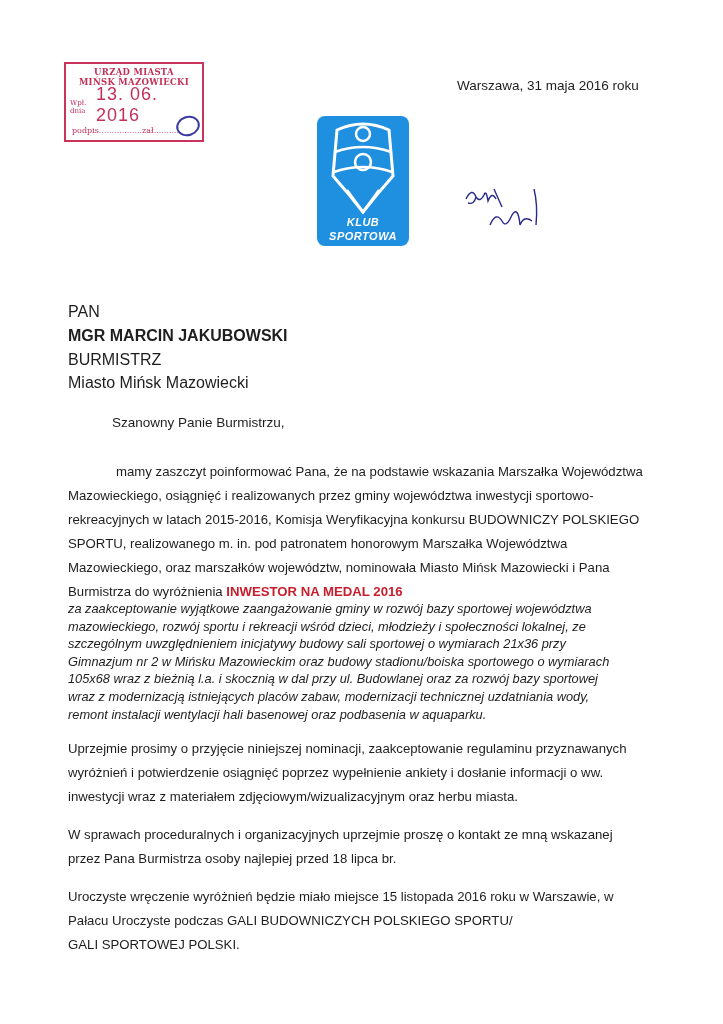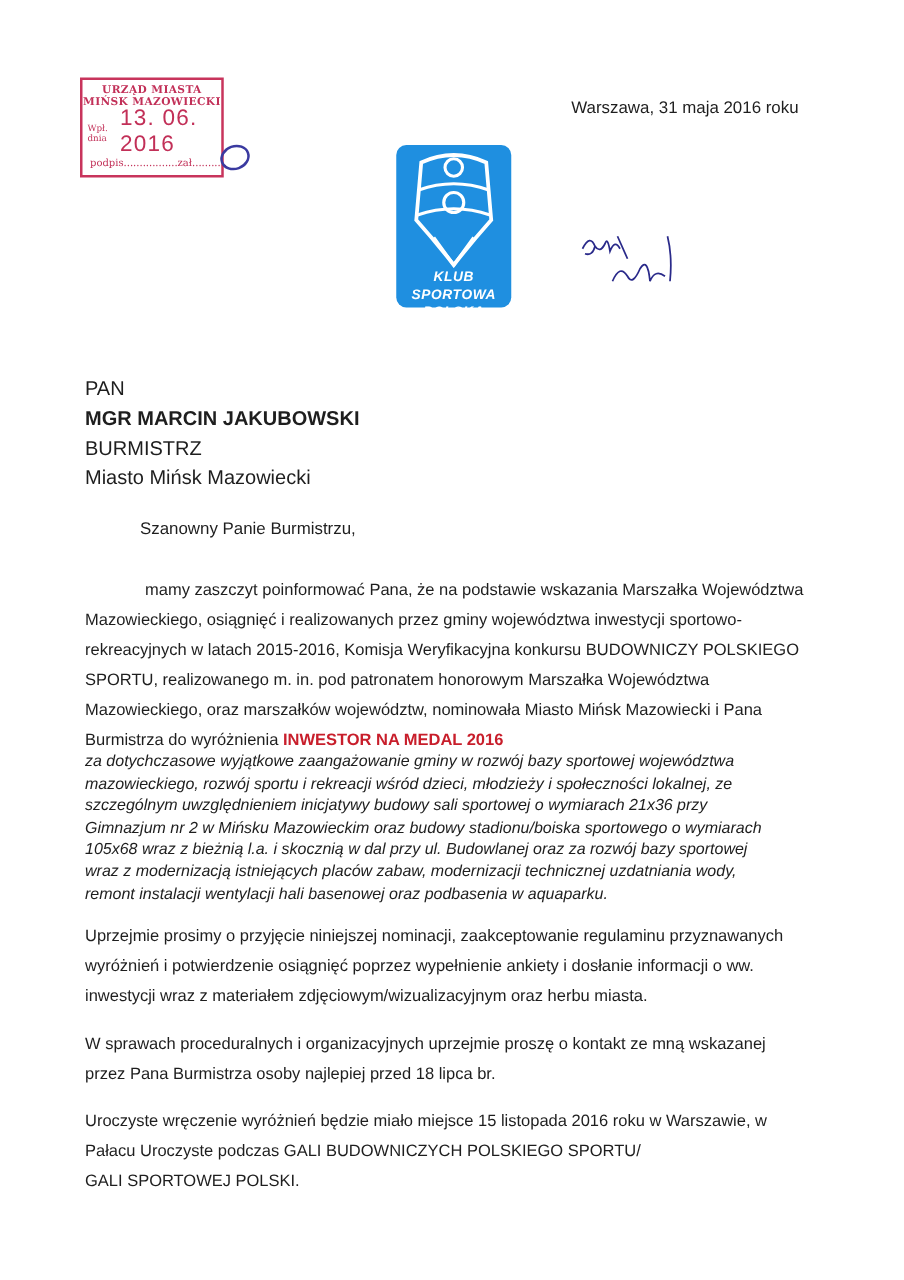--- a/index.html
+++ b/index.html
@@ -1,18 +1,18 @@
 <!DOCTYPE html>
 <html><head>
 <meta charset="utf-8">
 <style>
   html, body { margin: 0; padding: 0; background: #ffffff; }
   body { width: 723px; height: 1024px; position: relative; overflow: hidden;
          font-family: "Liberation Sans", sans-serif; color: #1e1e1e; font-size: 13px; }
-  .stamp { position: absolute; left: 64px; top: 62px; width: 115px; height: 80px;
+  .stamp { position: absolute; left: 64px; top: 62px; width: 140px; height: 80px;
            border: 2px solid #c8345c; box-sizing: border-box; color: #c23058;
            font-family: "DejaVu Serif", serif; }
   .stamp .l1 { position: absolute; left: 0; right: 0; top: 3px; text-align: center;
                font-size: 8.5px; font-weight: bold; letter-spacing: 0.3px; }
   .stamp .l2 { position: absolute; left: 0; right: 0; top: 13px; text-align: center;
                font-size: 8.5px; font-weight: bold; letter-spacing: 0.3px; }
   .stamp .wpl { position: absolute; left: 4px; top: 35px; font-size: 7px; line-height: 8px; }
   .stamp .date { position: absolute; left: 30px; top: 20px; font-family: Liberation Sans, sans-serif;
                  font-size: 18px; letter-spacing: 1px; }
   .stamp .podpis { position: absolute; left: 6px; top: 62px; font-size: 8px; }
@@ -86,21 +86,21 @@
   <div>Mazowieckiego, osiągnięć i realizowanych przez gminy województwa inwestycji sportowo-</div>
   <div>rekreacyjnych w latach 2015-2016,  Komisja Weryfikacyjna konkursu BUDOWNICZY POLSKIEGO</div>
   <div>SPORTU, realizowanego m. in. pod patronatem honorowym Marszałka Województwa</div>
   <div>Mazowieckiego, oraz marszałków województw, nominowała Miasto Mińsk Mazowiecki i Pana</div>
   <div>
     <span>Burmistrza do wyróżnienia </span><span class="highlight">INWESTOR NA MEDAL 2016</span>
   </div>
 </div>
 
 <div class="italic-para">
-  <div>za dotychczasowe wyjątkowe zaangażowanie gminy w rozwój bazy sportowej województwa</div>
+  <div>za zaakceptowanie wyjątkowe zaangażowanie gminy w rozwój bazy sportowej województwa</div>
   <div>mazowieckiego, rozwój sportu i rekreacji wśród dzieci, młodzieży i społeczności lokalnej, ze</div>
   <div>szczególnym uwzględnieniem inicjatywy budowy sali sportowej o wymiarach 21x36 przy</div>
   <div>Gimnazjum nr 2 w Mińsku Mazowieckim oraz budowy stadionu/boiska sportowego o wymiarach</div>
   <div>105x68 wraz z bieżnią l.a. i skocznią w dal przy ul. Budowlanej oraz za rozwój bazy sportowej</div>
   <div>wraz z modernizacją istniejących placów zabaw, modernizacji technicznej uzdatniania wody,</div>
   <div>remont instalacji wentylacji hali basenowej oraz podbasenia w aquaparku.</div>
 </div>
 
 <div class="para para2">
   <div>Uprzejmie prosimy o przyjęcie niniejszej nominacji, zaakceptowanie regulaminu przyznawanych</div>

